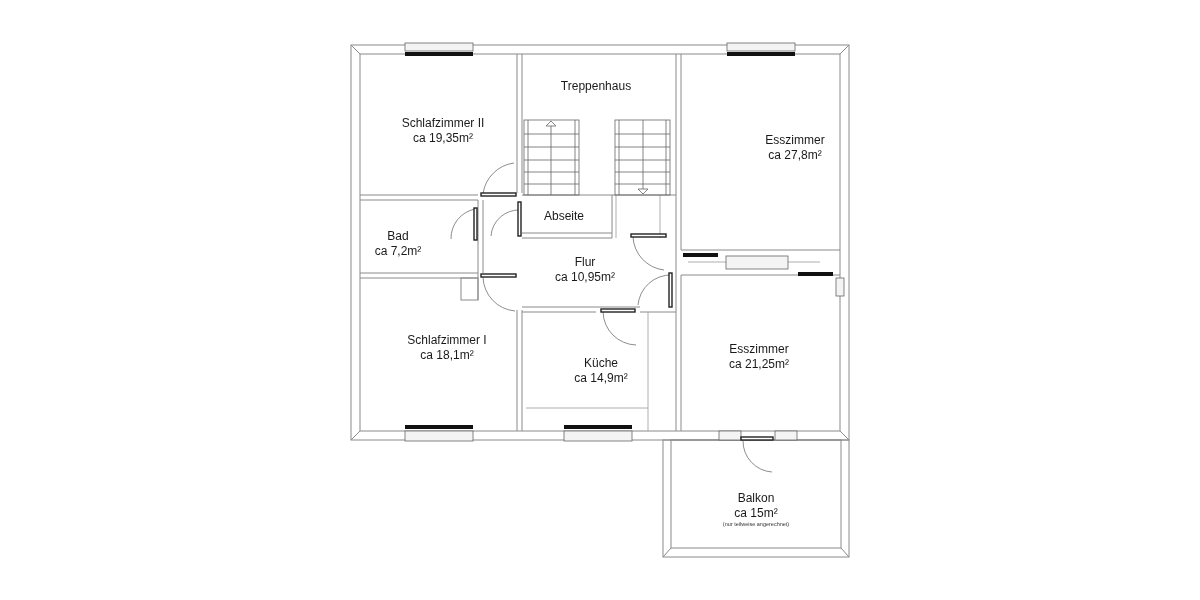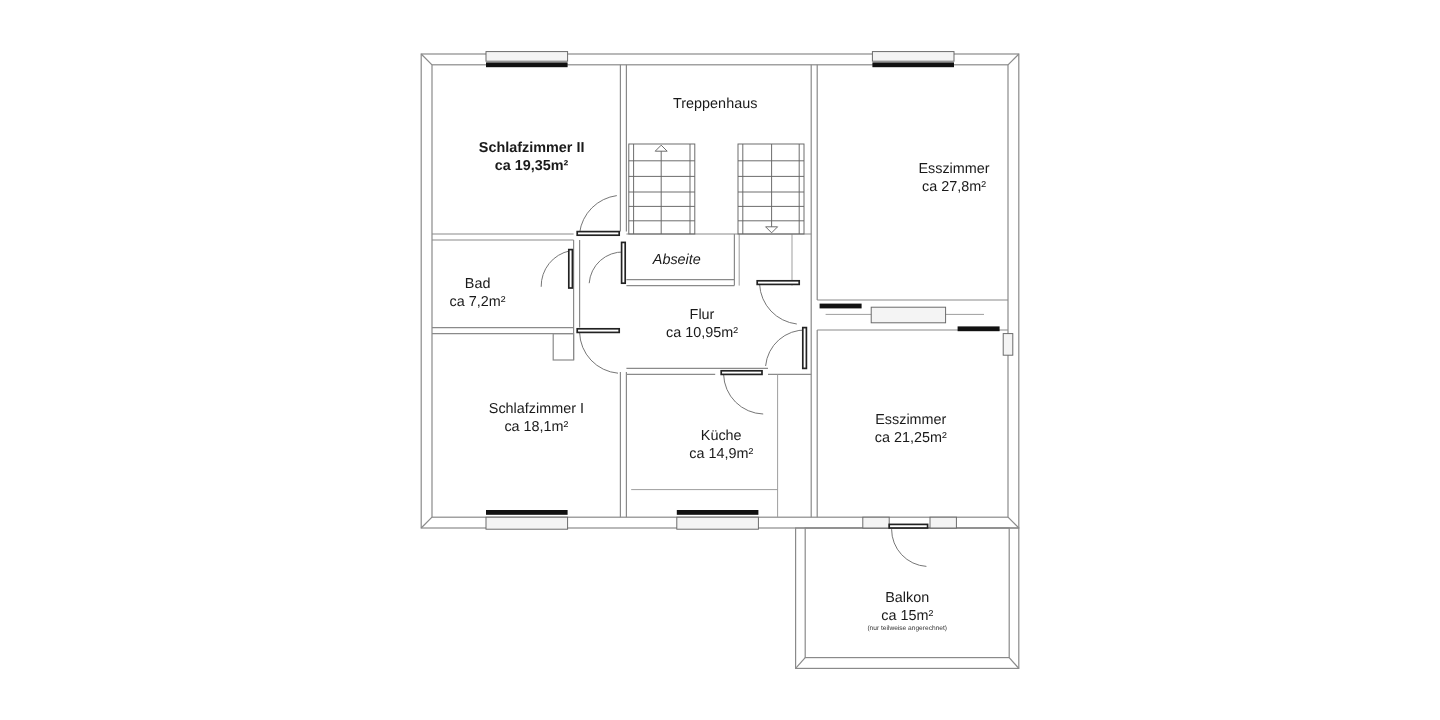--- a/index.html
+++ b/index.html
@@ -131,36 +131,36 @@
     <rect class="door-leaf" x="631" y="234" width="35" height="3"></rect>
     <path class="door-arc" d="M672,275 A33,33 0 0 0 638,305"></path>
     <rect class="door-leaf" x="669" y="273" width="3" height="34"></rect>
     <path class="door-arc" d="M603,312 A34,34 0 0 0 636,345"></path>
     <rect class="door-leaf" x="601" y="309" width="34" height="3"></rect>
     <path class="door-arc" d="M743,441 A31,31 0 0 0 772,472"></path>
     <rect class="door-leaf" x="741" y="437" width="32" height="3"></rect>
   </g>
 </svg>
 
-<div class="label" style="left:443px; top:116px;font-weight:bold;">
+<div class="label" style="left:443px; top:116px;">
   <span>Schlafzimmer II</span><br>
   <span>ca 19,35m²</span>
 </div>
 <div class="label" style="left:596px; top:79px;">
   <span>Treppenhaus</span>
 </div>
 <div class="label" style="left:756px; top:133px;margin-left:39px;">
   <span>Esszimmer</span><br>
   <span>ca 27,8m²</span>
 </div>
 <div class="label" style="left:398px; top:229px;">
   <span>Bad</span><br>
   <span>ca 7,2m²</span>
 </div>
-<div class="label" style="left:564px; top:209px;font-style:italic;">
+<div class="label" style="left:564px; top:209px;">
   <span>Abseite</span>
 </div>
 <div class="label" style="left:585px; top:255px;text-align:center;">
   <span>Flur</span><br>
   <span>ca 10,95m²</span>
 </div>
 <div class="label" style="left:447px; top:333px;">
   <span>Schlafzimmer I</span><br>
   <span>ca 18,1m²</span>
 </div>

